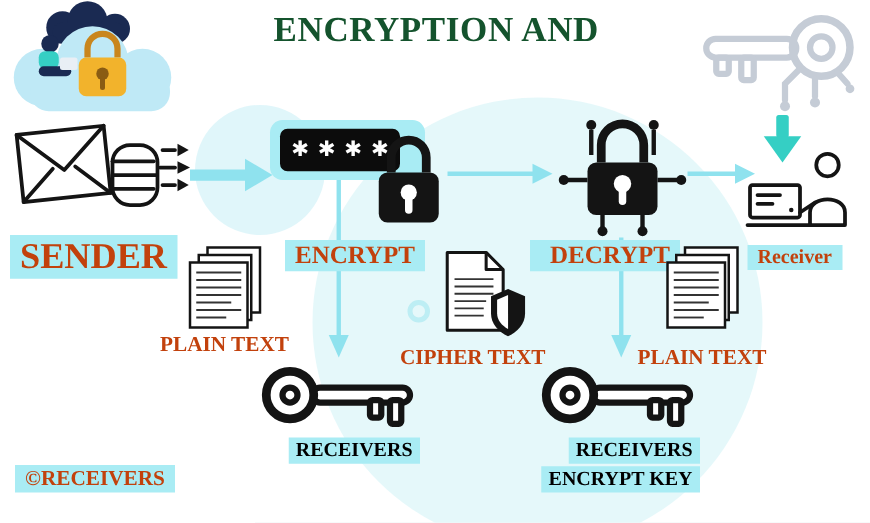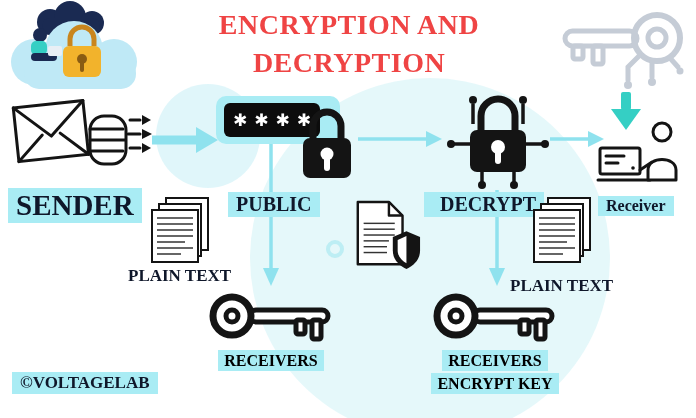--- a/index.html
+++ b/index.html
@@ -8,25 +8,25 @@
 
   .bg-circle { position:absolute; border-radius:50%; background:rgba(186,236,243,.38); }
   .c1 { left:250px; top:78px; width:360px; height:360px; }
   .c2 { left:156px; top:84px; width:104px; height:104px; background:rgba(186,236,243,.45); }
   .bg-ring { position:absolute; left:326px; top:240px; width:18px; height:18px; border-radius:50%;
              border:4px solid rgba(150,228,238,.5); }
 
   svg.icon, svg.connectors { position:absolute; display:block; }
   .connectors { left:0; top:0; }
 
-  .lbl { position:absolute; font-weight:bold; color:#0f172a; white-space:nowrap; }
+  .lbl { position:absolute; font-weight:bold; color:#c2410c; white-space:nowrap; }
   .hl  { background:var(--highlight); padding:1px 8px; }
 
   .title { position:absolute; left:163px; top:6px; width:372px; text-align:center;
-           font-size:28px; font-weight:bold; line-height:38px; letter-spacing:.5px; color:#ef4444; }
+           font-size:28px; font-weight:bold; line-height:38px; letter-spacing:.5px; color:#14532d; }
 
   .pos-cloud        { left:0;     top:0;     width:152px; height:96px; }
   .pos-keyoutline   { left:553px; top:2px;   width:140px; height:102px; }
   .pos-handenv      { left:6px;   top:90px;  width:148px; height:100px; }
   .pos-sender       { left:8px;   top:188px; font-size:29px; }
 
   .pwd-panel { position:absolute; left:216px; top:96px; width:124px; height:48px;
                background:var(--highlight); border-radius:10px; }
   .pwd-box   { position:absolute; left:8px; top:7px; width:96px; height:34px; background:#0c0c0c;
                border-radius:6px; color:#fff; font-family:"DejaVu Sans", sans-serif;
@@ -44,21 +44,21 @@
   .pos-plainleft-icon  { left:150px; top:196px; width:64px; height:68px; }
   .pos-plainleft       { left:128px; top:266px; font-size:17px; }
   .pos-cipher-icon     { left:350px; top:200px; width:72px; height:72px; }
   .pos-cipher          { left:320px; top:276px; font-size:17px; }
   .pos-plainright-icon { left:532px; top:196px; width:64px; height:68px; }
   .pos-plainright      { left:510px; top:276px; font-size:17px; }
 
   .pos-pubkey-icon  { left:206px; top:286px; width:130px; height:60px; }
   .pos-privkey-icon { left:430px; top:286px; width:130px; height:60px; }
 
-  .keylabel { position:absolute; width:130px; text-align:center; font-weight:bold;
+  .keylabel { position:absolute; width:130px; text-align:right; font-weight:bold;
               font-size:16px; line-height:21px; color:#000; }
   .keylabel span { display:inline-block; background:var(--highlight); padding:0 6px; margin-top:2px; }
   .pos-pubkey-label  { left:206px; top:348px; }
   .pos-privkey-label { left:430px; top:348px; }
 
   .pos-watermark { left:12px; top:372px; font-size:17px; }
 </style>
 </head>
 <body>
 
@@ -78,21 +78,20 @@
       <polygon points="426,131 426,147 442,139" stroke="none"></polygon>
       <line x1="497" y1="190" x2="497" y2="270" stroke-width="3.5"></line>
       <polygon points="489,268 505,268 497,286" stroke="none"></polygon>
       <line x1="550" y1="139" x2="590" y2="139" stroke-width="3.5"></line>
       <polygon points="588,131 588,147 604,139" stroke="none"></polygon>
     </g>
   </svg>
 
   <div class="title">
     <div>ENCRYPTION AND</div>
-    <div>DECRYPTION</div>
   </div>
 
   <svg class="icon pos-cloud" viewBox="0 0 152 96">
     <g style="fill:var(--navy)">
       <circle cx="50" cy="22" r="13"></circle>
         <circle cx="70" cy="17" r="16"></circle>
         <circle cx="92" cy="23" r="12"></circle>
       <rect x="42" y="18" width="58" height="16" rx="8"></rect>
     </g>
     <g style="fill:var(--cloud)">
@@ -160,21 +159,21 @@
     <div class="pwd-box">✱✱✱✱</div>
   </div>
 
   <svg class="icon pos-enclock" viewBox="0 0 58 82">
     <path d="M15,36 V24 a14,14 0 0 1 28,0 V36" fill="none" stroke="#141414" stroke-width="7"></path>
     <rect x="5" y="36" width="48" height="40" rx="7" fill="#141414"></rect>
     <circle cx="29" cy="52" r="6.5" fill="#fff"></circle>
     <rect x="26" y="55" width="6" height="14" rx="3" fill="#fff"></rect>
   </svg>
 
-  <div class="lbl hl pos-encrypt">PUBLIC</div>
+  <div class="lbl hl pos-encrypt">ENCRYPT</div>
 
   <svg class="icon pos-circlock" viewBox="0 0 104 100">
     <g stroke="#141414" stroke-width="3.5" fill="none">
       <path d="M27,34 V14"></path>
         <path d="M77,34 V14"></path>
       <path d="M24,54 H8"></path>
         <path d="M80,54 H96"></path>
       <path d="M36,82 V92"></path>
         <path d="M68,82 V92"></path>
     </g>
@@ -241,20 +240,21 @@
       <path d="M14,24 h32"></path>
         <path d="M14,30 h32"></path>
         <path d="M14,36 h32"></path>
       <path d="M14,42 h26"></path>
         <path d="M14,48 h24"></path>
         <path d="M14,54 h24"></path>
     </g>
     <path d="M58,32 L44,38 V52 C44,61 50,67 58,71 C66,67 72,61 72,52 V38 Z" fill="#141414"></path>
     <path d="M58,37 L49,41 V52 C49,58 53,62 58,65 Z" fill="#fff"></path>
   </svg>
+  <div class="lbl pos-cipher">CIPHER TEXT</div>
 
   <svg class="icon pos-plainright-icon" viewBox="0 0 64 68">
     <g fill="#fff" stroke="#141414" stroke-width="2">
       <rect x="16" y="2" width="42" height="52"></rect>
       <rect x="9" y="8" width="42" height="52"></rect>
       <rect x="2" y="14" width="46" height="52"></rect>
     </g>
     <g stroke="#333" stroke-width="1.5">
       <path d="M7,22 h36"></path>
         <path d="M7,28 h36"></path>
@@ -287,15 +287,15 @@
       <rect x="106" y="34" width="9" height="19" rx="2" stroke-width="5"></rect>
       <circle cx="26" cy="30" r="19" stroke-width="7"></circle>
       <circle cx="26" cy="30" r="6" stroke-width="5"></circle>
     </g>
   </svg>
   <div class="keylabel pos-privkey-label">
     <span>RECEIVERS</span><br>
     <span>ENCRYPT KEY</span>
   </div>
 
-  <div class="lbl hl pos-watermark">©VOLTAGELAB</div>
+  <div class="lbl hl pos-watermark">©RECEIVERS</div>
 
 </div>
 
 </body></html>

